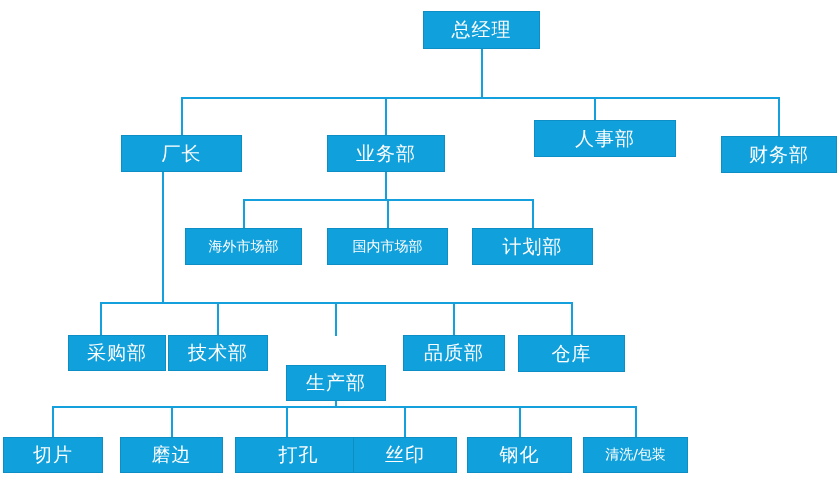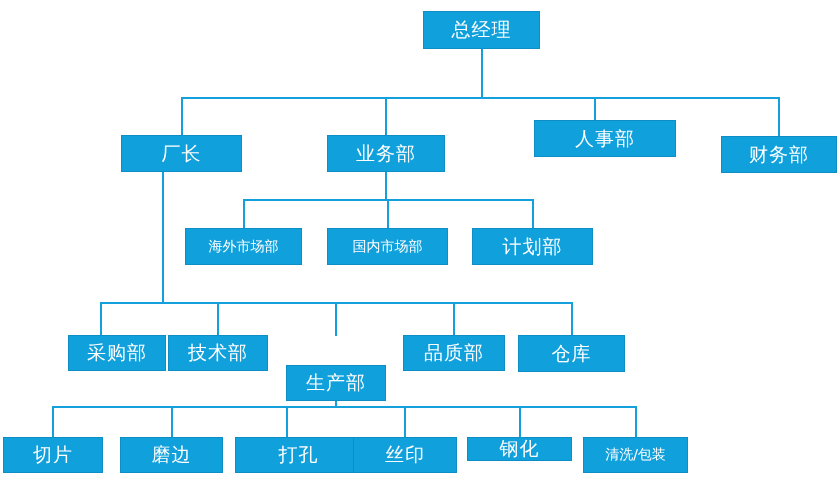--- a/index.html
+++ b/index.html
@@ -75,15 +75,15 @@
     <div class="node" style="left: 472px; top: 228px; width: 121px; height: 37px;">计划部</div>
     <div class="node" style="left: 52px; top: 335px; width: 98px; height: 36px; margin-left: 16px;">采购部</div>
     <div class="node" style="left: 168px; top: 335px; width: 100px; height: 36px;">技术部</div>
     <div class="node" style="left: 286px; top: 335px; width: 100px; height: 36px; margin-top: 30px;">生产部</div>
     <div class="node" style="left: 403px; top: 335px; width: 102px; height: 36px;">品质部</div>
     <div class="node" style="left: 518px; top: 335px; width: 107px; height: 37px;">仓库</div>
     <div class="node" style="left: 3px; top: 437px; width: 100px; height: 36px;">切片</div>
     <div class="node" style="left: 120px; top: 437px; width: 103px; height: 36px;">磨边</div>
     <div class="node" style="left: 235px; top: 437px; width: 127px; height: 36px;">打孔</div>
     <div class="node" style="left: 353px; top: 437px; width: 104px; height: 36px;">丝印</div>
-    <div class="node" style="left: 467px; top: 437px; width: 105px; height: 24px;">钢化</div>
+    <div class="node" style="left: 467px; top: 437px; width: 105px; height: 36px;">钢化</div>
     <div class="node small" style="left: 583px; top: 437px; width: 105px; height: 36px;">清洗/包装</div>
   </div>
 
 </body></html>

